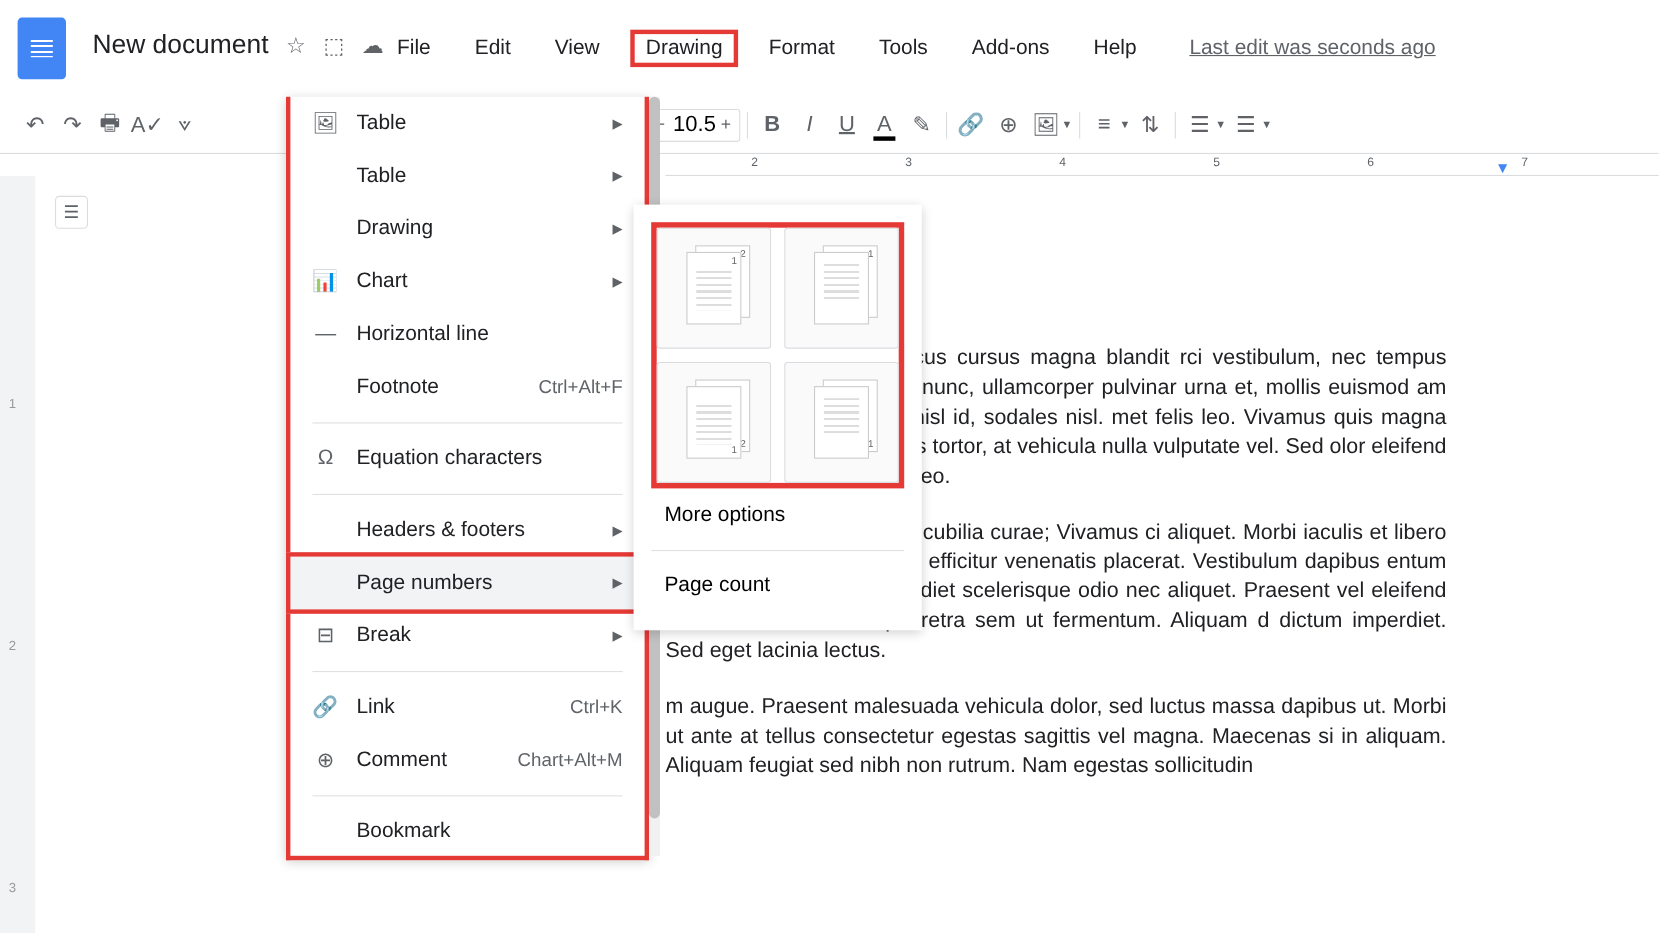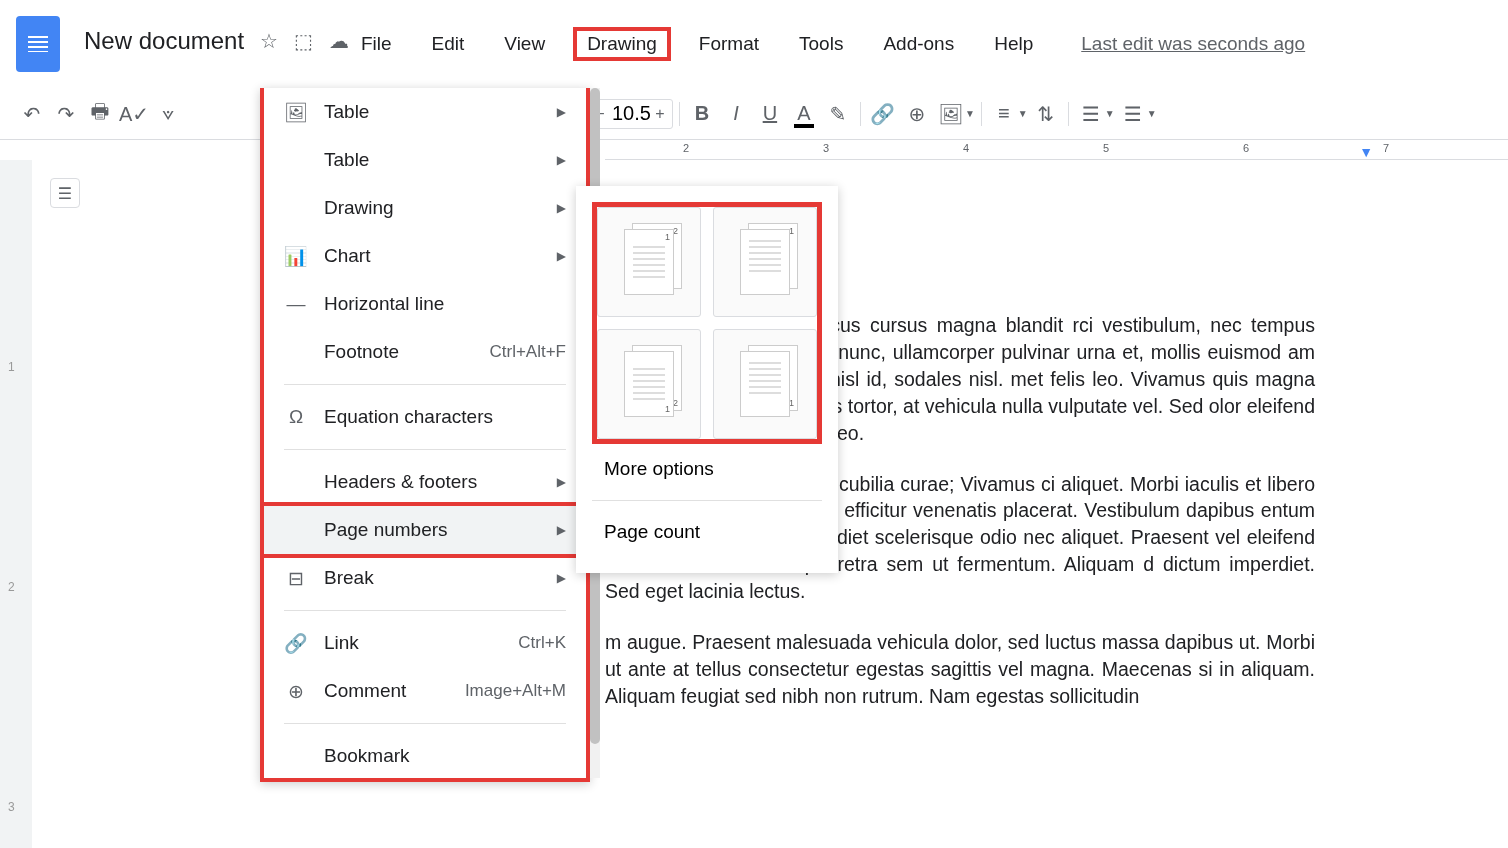--- a/index.html
+++ b/index.html
@@ -208,21 +208,21 @@
   </div>
   <div class="menu-divider"></div>
   <div class="menu-list-item">
     <span class="menu-icon">🔗</span>
     <span>Link</span>
     <span class="menu-shortcut">Ctrl+K</span>
   </div>
   <div class="menu-list-item">
     <span class="menu-icon">⊕</span>
     <span>Comment</span>
-    <span class="menu-shortcut">Image+Alt+M</span>
+    <span class="menu-shortcut">Chart+Alt+M</span>
   </div>
   <div class="menu-divider"></div>
   <div class="menu-list-item" style="padding-bottom:0">
     <span class="menu-icon"></span>
     <span>Bookmark</span>
   </div>
   <div class="menu-scrollbar">
     <div class="menu-scroll-thumb"></div>
   </div>
 </div>

